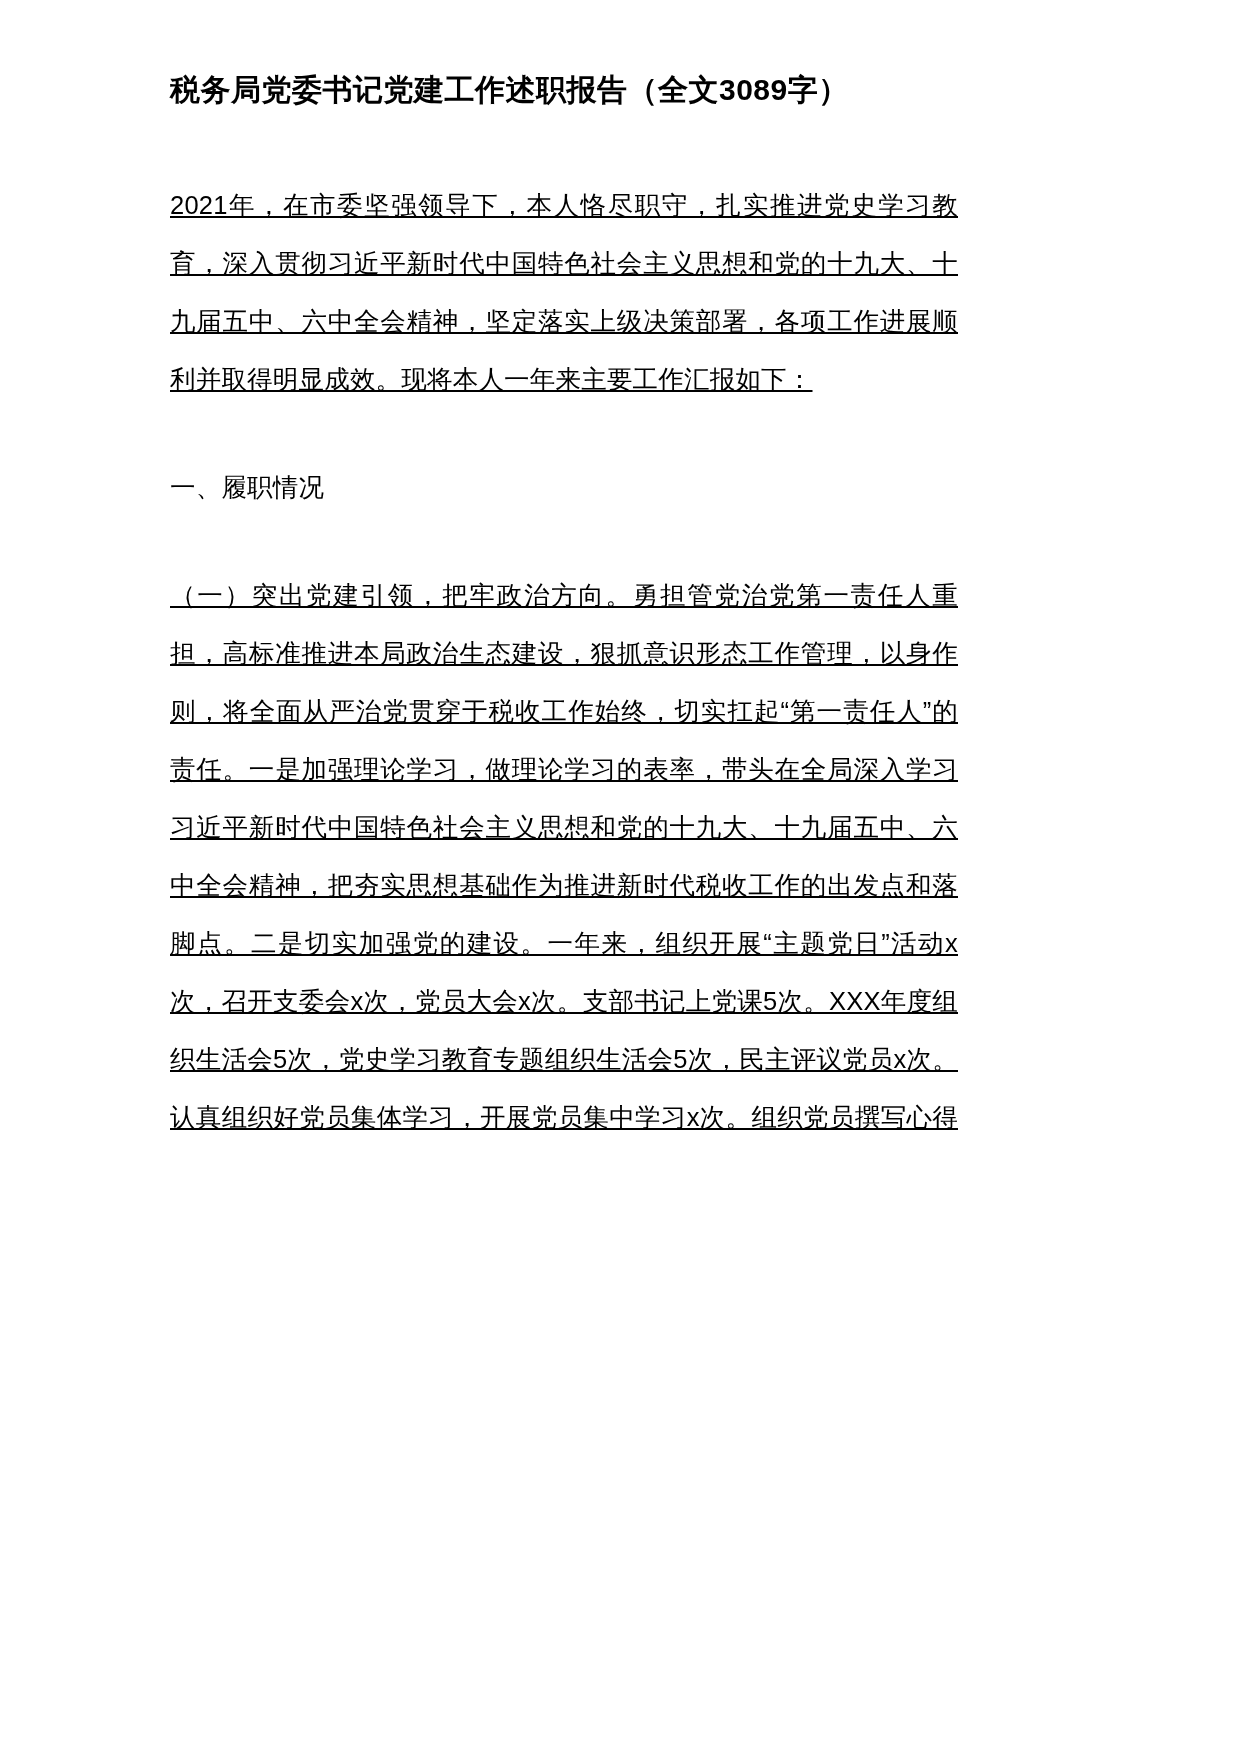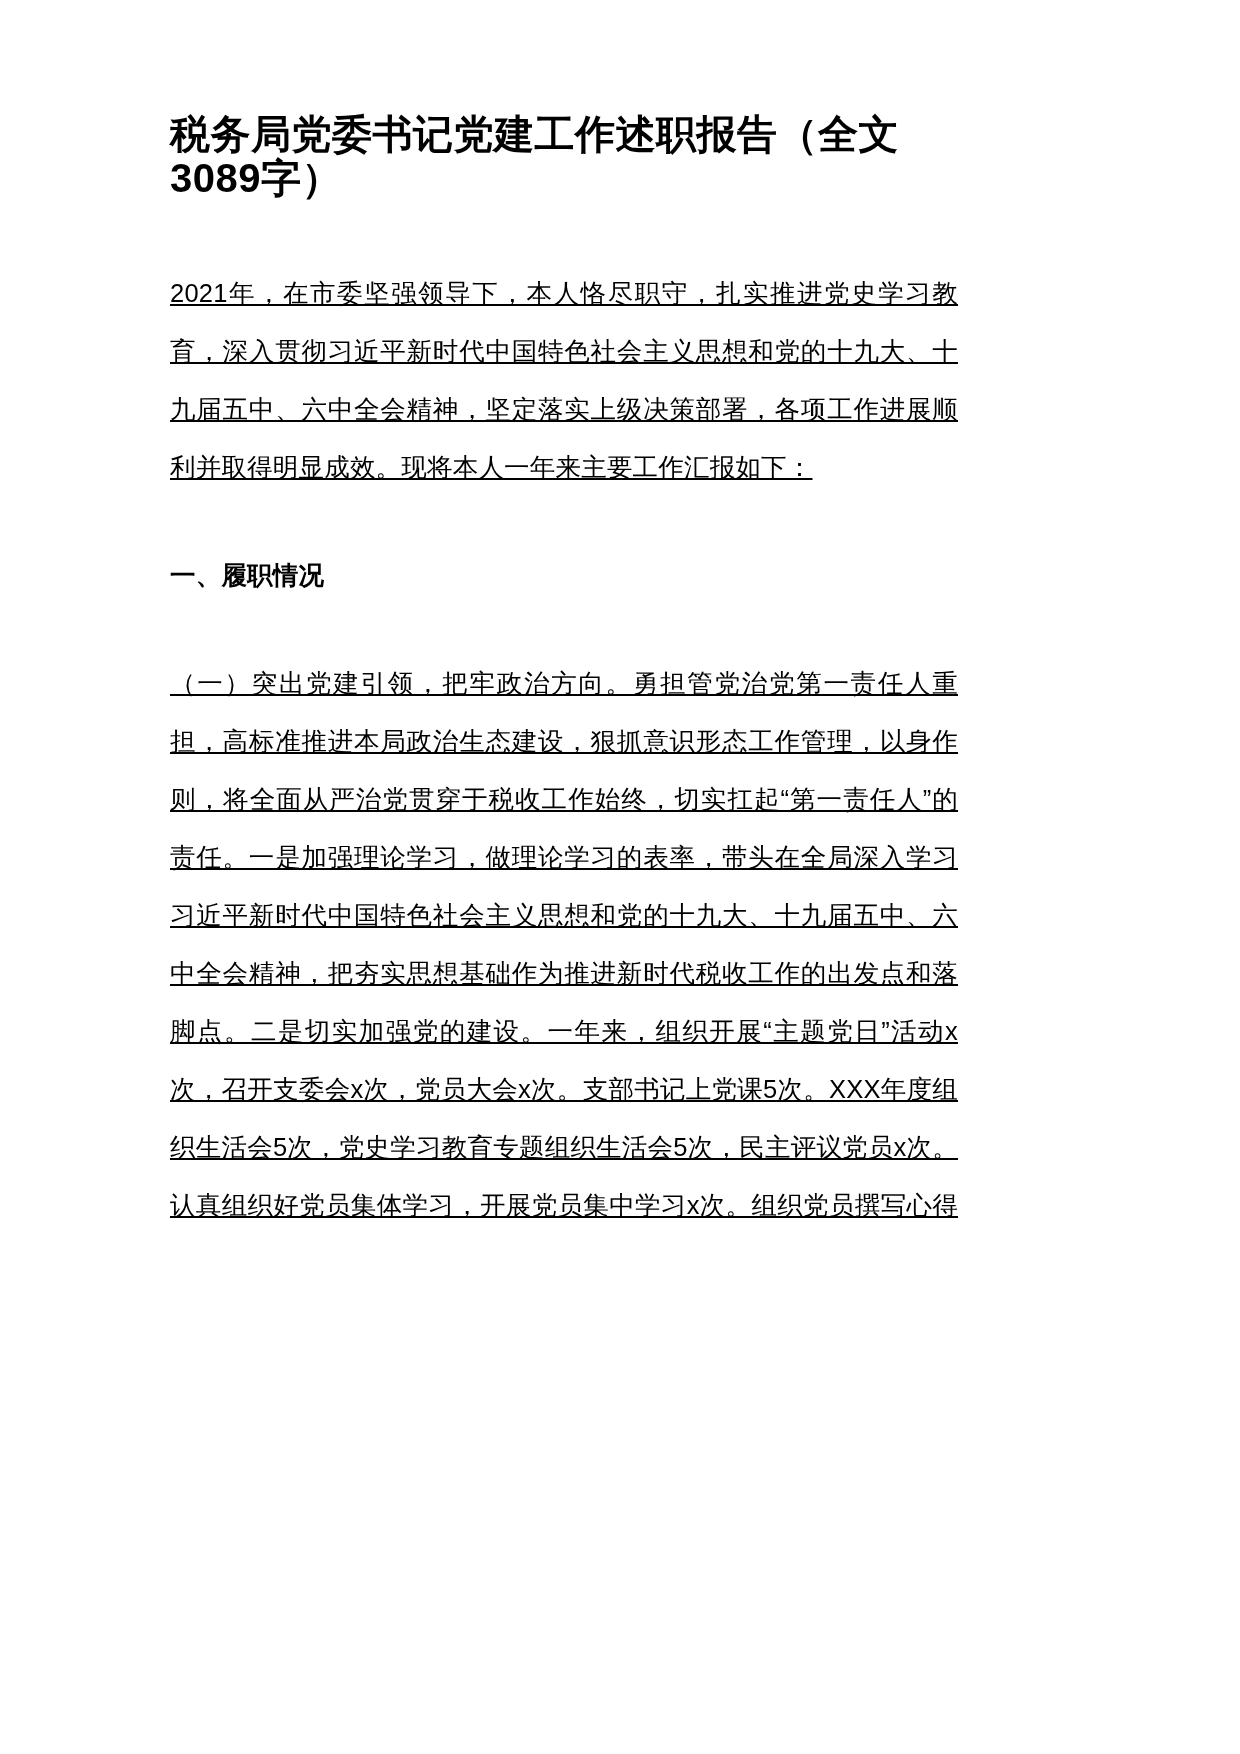--- a/index.html
+++ b/index.html
@@ -19,26 +19,26 @@
     overflow: hidden;
     box-sizing: border-box;
   }
   .content {
     position: absolute;
     left: 170px;
     top: 0;
     width: 788px;
   }
   .doc-title {
-    font-size: 40px;
+    font-size: 30px;
     font-weight: 700;
     line-height: 44px;
     letter-spacing: 0.5px;
     margin: 0;
-    padding-top: 112px;
+    padding-top: 68px;
     text-align: left;
     color: #000000;
   }
   .para {
     font-size: 25.5px;
     line-height: 58px;
     margin: 0;
     color: #000000;
     text-align: justify;
     text-justify: inter-ideograph;
@@ -47,21 +47,21 @@
     text-decoration: underline;
   }
   .para-intro {
     margin-top: 64px;
   }
   .heading-1 {
     font-size: 25.5px;
     line-height: 58px;
     margin: 0;
     margin-top: 50px;
-    font-weight: 700;
+    font-weight: 400;
     color: #000000;
     letter-spacing: 0.2px;
   }
   .para-body {
     margin-top: 50px;
   }
   .clip-bottom {
     max-height: 640px;
     overflow: hidden;
   }

